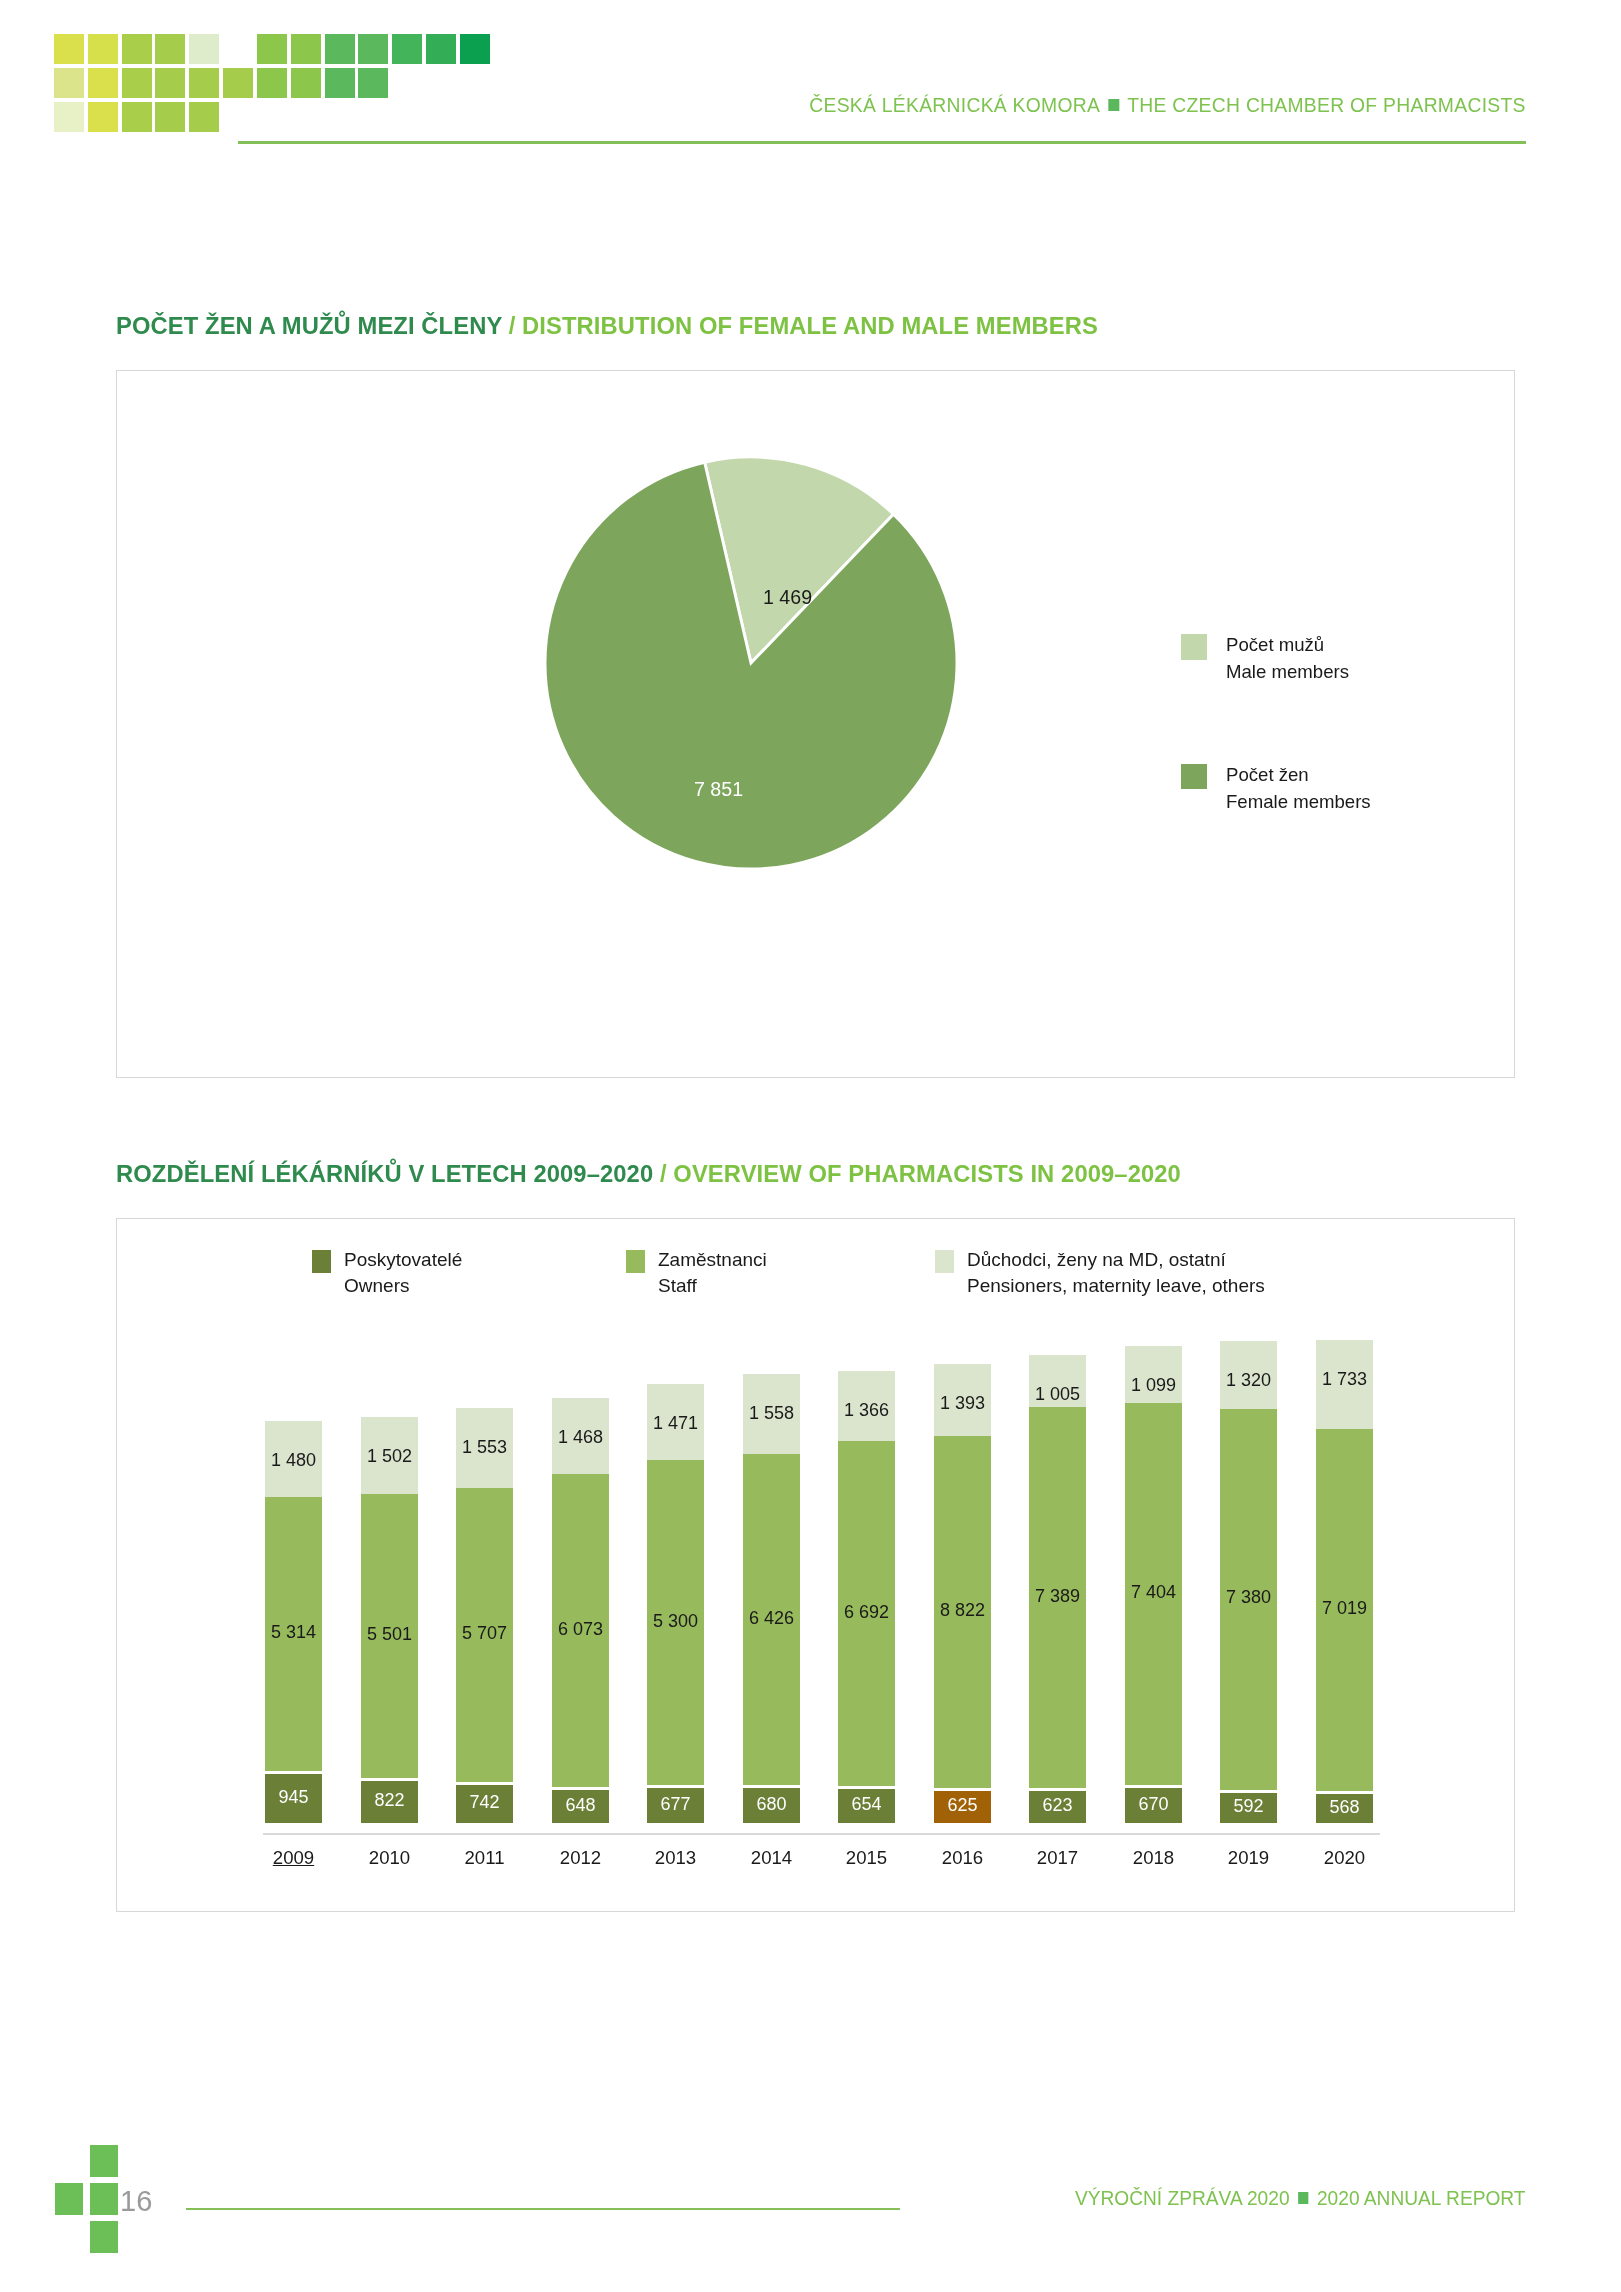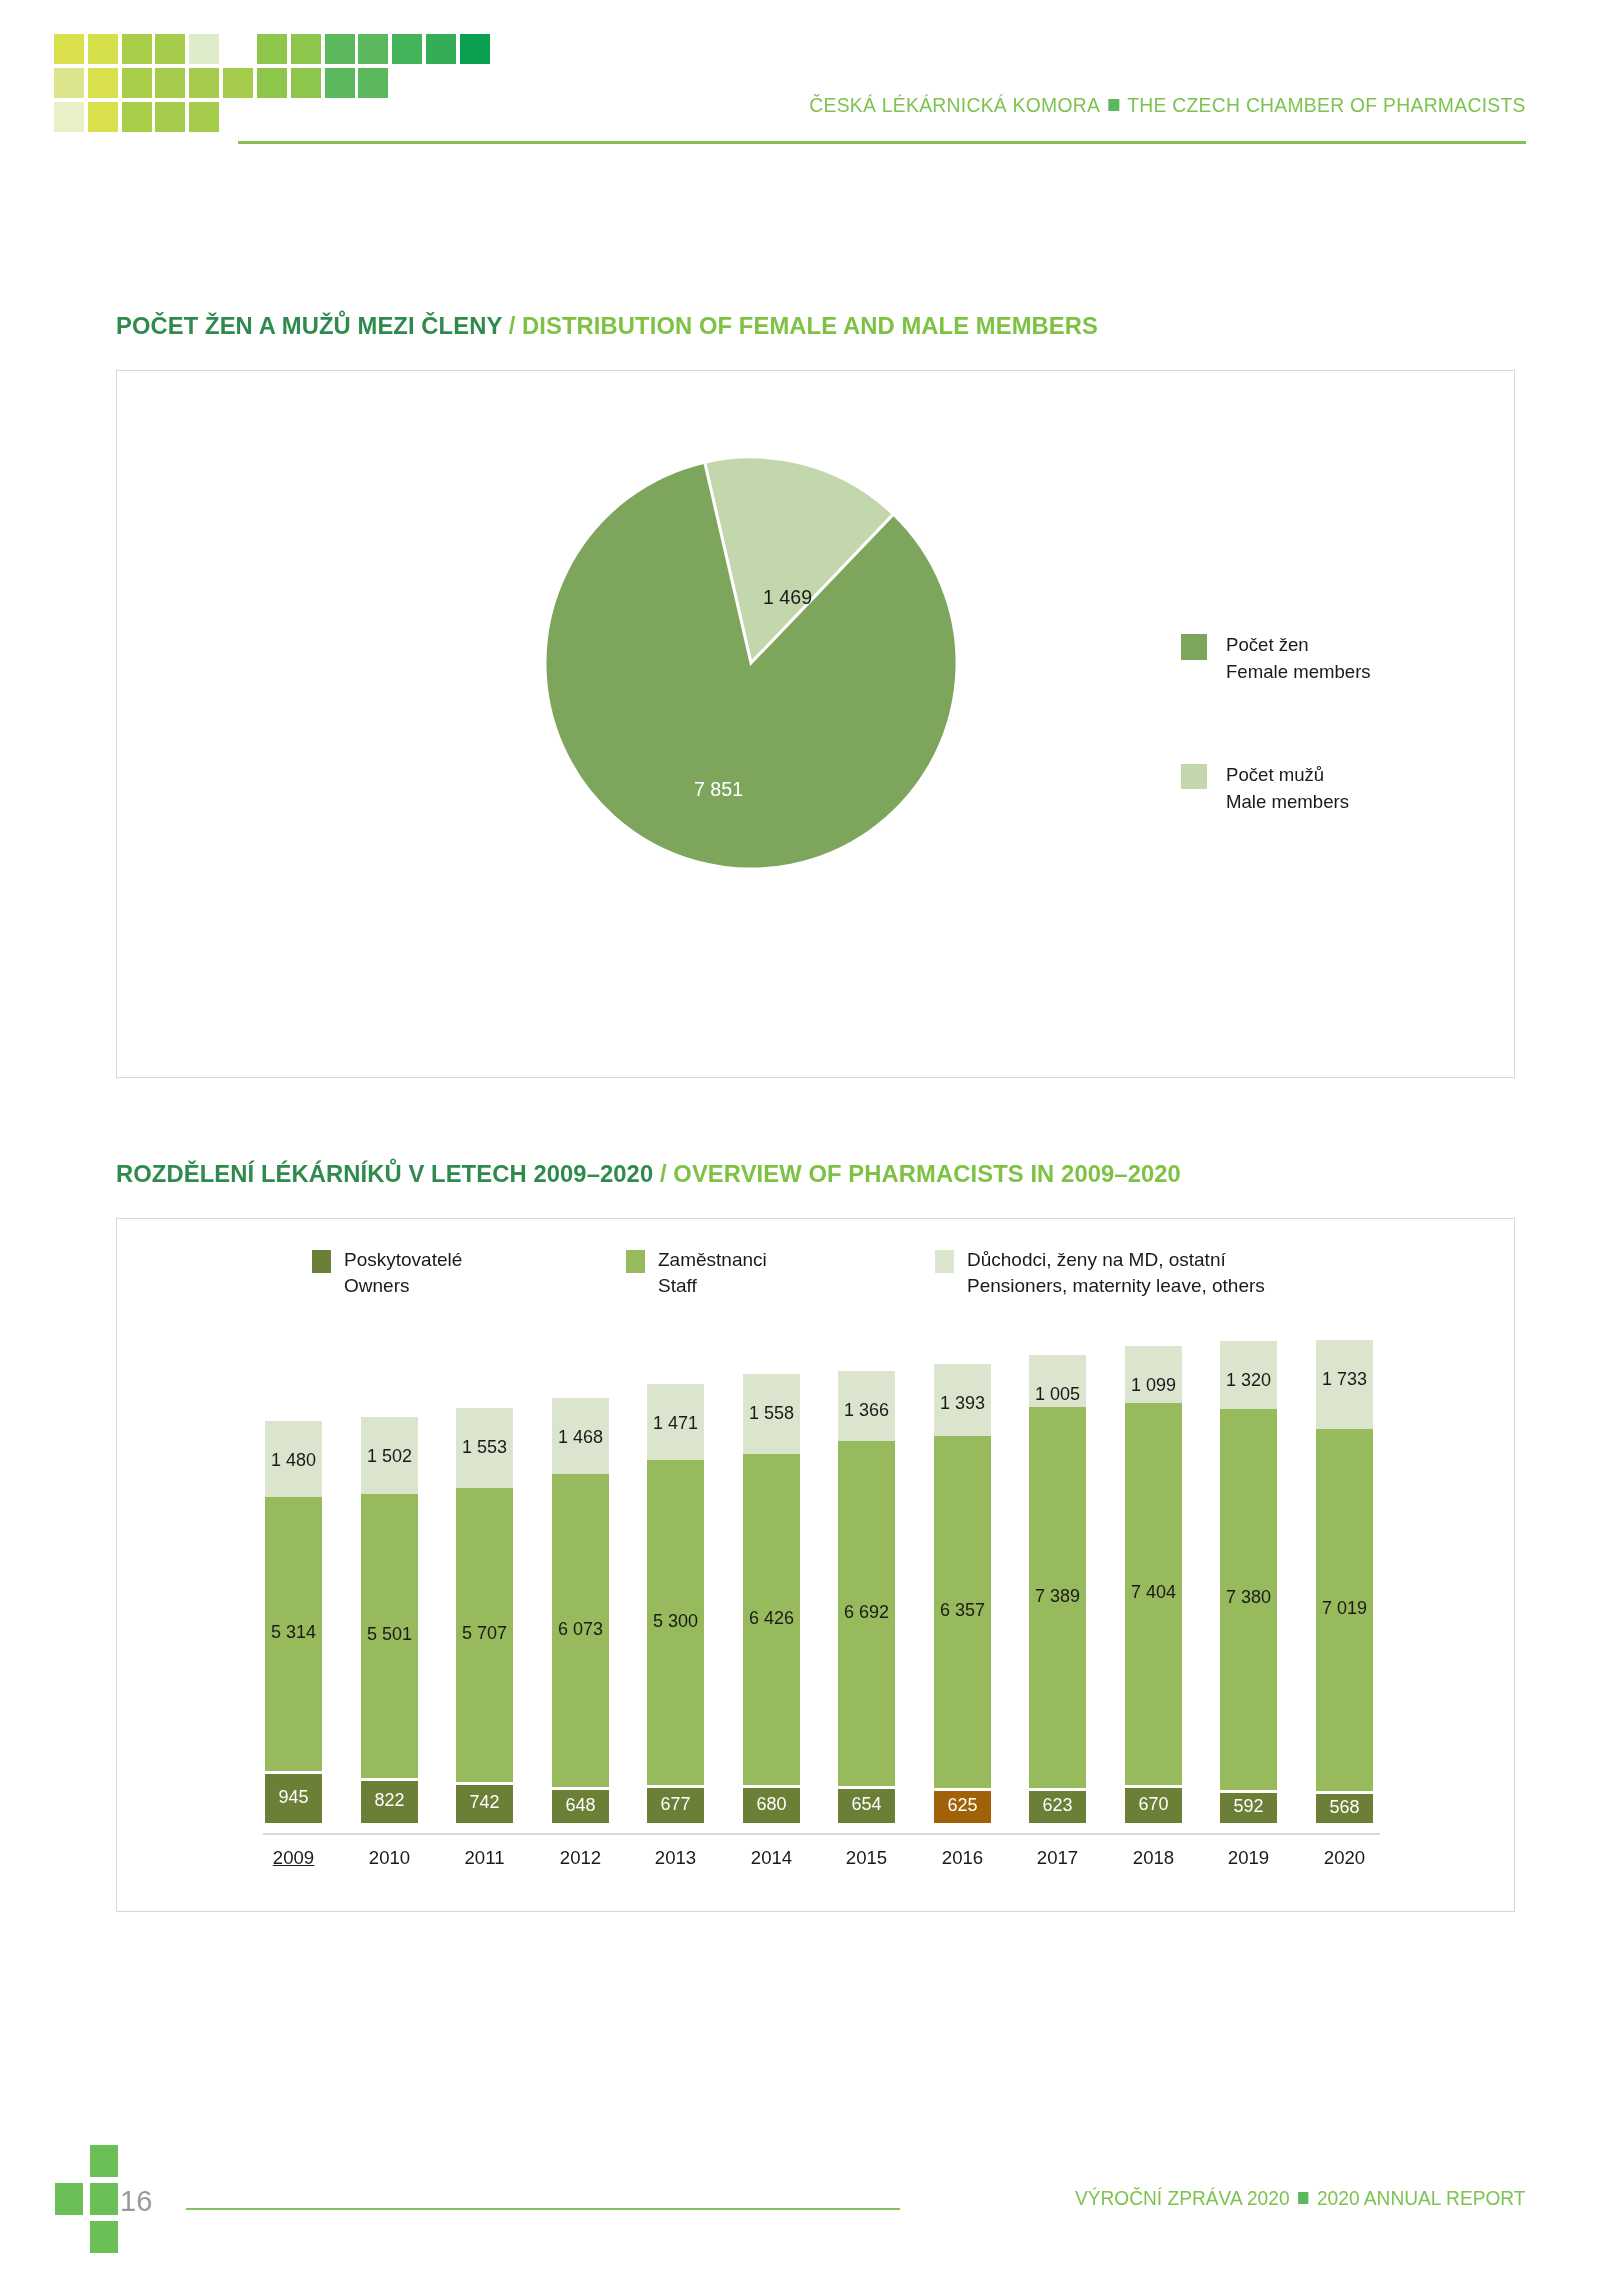--- a/index.html
+++ b/index.html
@@ -166,31 +166,31 @@
           <path d="M 210 210 L 162.76027858778838 5.382286395100607 A 210 210 0 0 1 355.1978550423702 58.28453311842307 Z" fill="#c3d7ac" stroke="#ffffff" stroke-width="3"></path>
           <path d="M 210 210 L 355.1978550423702 58.28453311842307 A 210 210 0 1 1 162.7602785877883 5.3822863951006354 Z" fill="#7da55c" stroke="#ffffff" stroke-width="3"></path>
         </g>
     </svg>
     <div class="pie-label onlight" style="left:218px; top:129px;">1 469</div>
     <div class="pie-label ondark" style="left:149px; top:321px;">7 851</div>
   </div>
 
   <div class="pie-legend">
     <div class="legend-row">
+      <span class="legend-swatch" id="pl-sw-1" style="background: rgb(195, 215, 172);"></span>
+      <div class="legend-text">
+        <div>Počet mužů</div>
+        <div>Male members</div>
+      </div>
+    </div>
+    <div class="legend-row">
       <span class="legend-swatch" id="pl-sw-0" style="background: rgb(125, 165, 92);"></span>
       <div class="legend-text">
         <div>Počet žen</div>
         <div>Female members</div>
-      </div>
-    </div>
-    <div class="legend-row">
-      <span class="legend-swatch" id="pl-sw-1" style="background: rgb(195, 215, 172);"></span>
-      <div class="legend-text">
-        <div>Počet mužů</div>
-        <div>Male members</div>
       </div>
     </div>
   </div>
 
   <div class="sec-title" style="left:116px; top:1160px;">
     <span class="cz">ROZDĚLENÍ LÉKÁRNÍKŮ V LETECH 2009–2020</span><span class="en"> / </span><span class="en">OVERVIEW OF PHARMACISTS IN 2009–2020</span>
   </div>
 
   <div class="panel" style="left:116px; top:1218px; width:1399px; height:694px;"></div>
 
@@ -301,21 +301,21 @@
         <div style="height: 2.9px;"></div>
         <div class="seg s-bot" style="height: 34px; background: rgb(107, 127, 55);">
           <span>654</span>
         </div>
       </div>
       <div class="col" style="left: 669px;">
         <div class="seg s-top" style="height: 72px; background: rgb(219, 229, 205);">
           <span>1 393</span>
         </div>
         <div class="seg s-mid" style="height: 352px; background: rgb(151, 186, 92);">
-          <span>6 357</span>
+          <span>8 822</span>
         </div>
         <div style="height: 2.9px;"></div>
         <div class="seg s-bot" style="height: 32px; background: #a16207;">
           <span>625</span>
         </div>
       </div>
       <div class="col" style="left: 764px;">
         <div class="seg s-top" style="height: 52px; background: rgb(219, 229, 205);">
           <span>1 005</span>
         </div>

